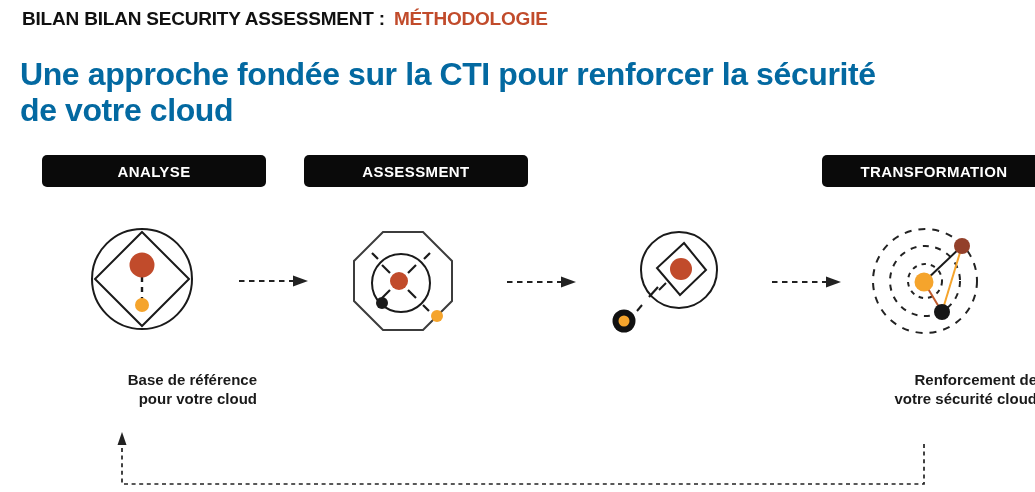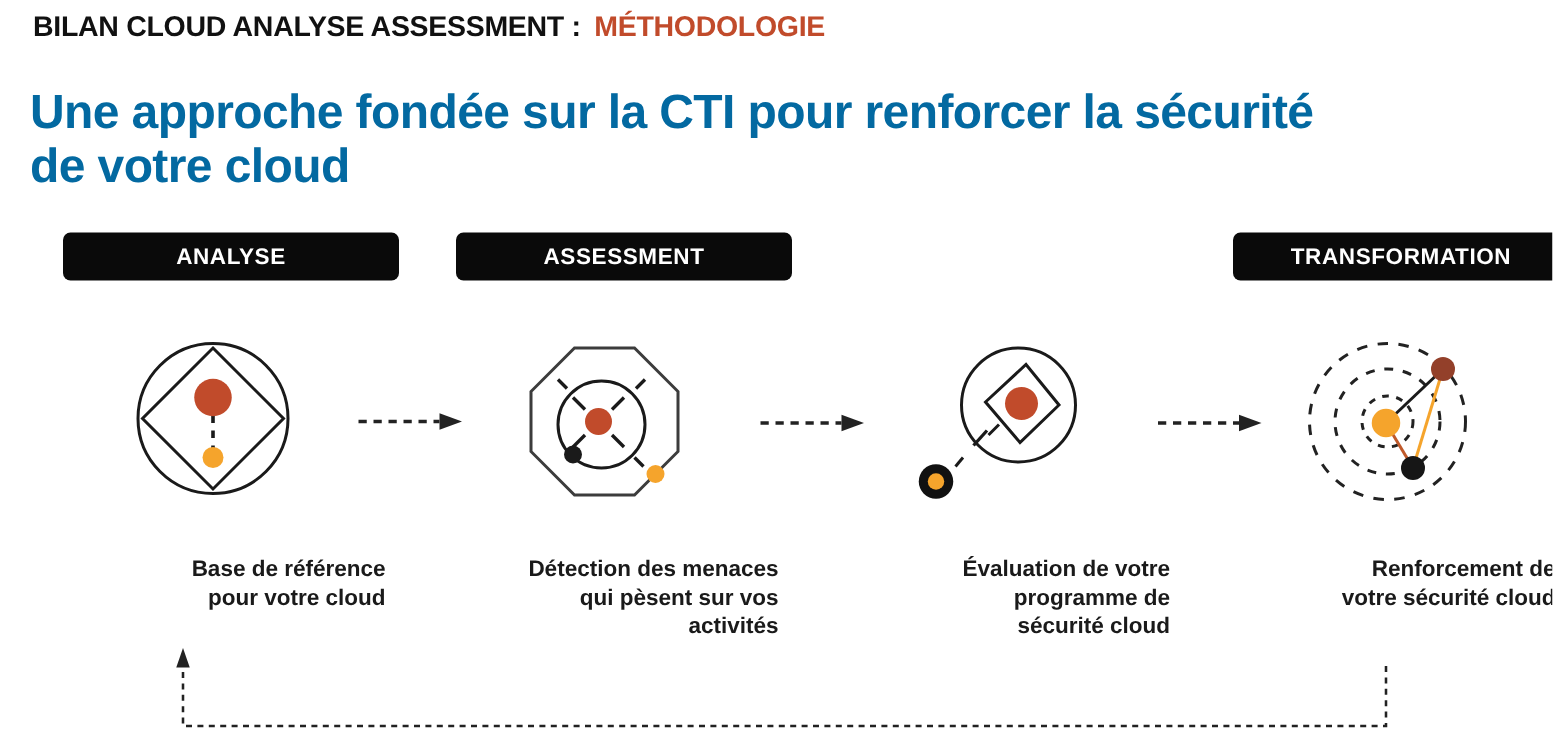--- a/index.html
+++ b/index.html
@@ -47,21 +47,21 @@
   }
   .flow-arrow{position:absolute;}
   .feedback{position:absolute;left:100px;top:432px;}
 </style>
 </head>
 <body>
 
 <div class="page">
 
   <div class="eyebrow">
-    <span>BILAN CLOUD ANALYSE ASSESSMENT :</span><span class="highlight">MÉTHODOLOGIE</span>
+    <span>BILAN BILAN SECURITY ASSESSMENT :</span><span class="highlight">MÉTHODOLOGIE</span>
   </div>
 
   <h1 class="title">Une approche fondée sur la CTI pour renforcer la sécurité
 de votre cloud</h1>
 
   <div class="pill" style="left:42px">ANALYSE</div>
   <div class="pill" style="left:304px">ASSESSMENT</div>
   <div class="pill" style="left:822px">TRANSFORMATION</div>
 
   <svg class="icon" style="left:90px;top:227px" width="104" height="104" viewBox="0 0 104 104">
@@ -118,26 +118,20 @@
     <line x1="1" y1="7" x2="55" y2="7" stroke="#222" stroke-width="2.2" stroke-dasharray="5.5 4.5"></line>
     <polygon points="55,1.5 70,7 55,12.5" fill="#222"></polygon>
   </svg>
   <svg class="flow-arrow" style="left:771px;top:275px" width="72" height="14" viewBox="0 0 72 14">
     <line x1="1" y1="7" x2="55" y2="7" stroke="#222" stroke-width="2.2" stroke-dasharray="5.5 4.5"></line>
     <polygon points="55,1.5 70,7 55,12.5" fill="#222"></polygon>
   </svg>
 
   <div class="caption" style="left:27px">Base de référence
 pour votre cloud</div>
-  <div class="caption" style="left:289px">Détection des menaces
-qui pèsent sur vos
-activités</div>
-  <div class="caption" style="left:550px">Évaluation de votre
-programme de
-sécurité cloud</div>
   <div class="caption" style="left:807px">Renforcement de
 votre sécurité cloud</div>
 
   <svg class="feedback" width="850" height="58" viewBox="0 0 850 58">
     <path d="M 824,12 L 824,52 L 22,52 L 22,11" fill="none" stroke="#222" stroke-width="1.7" stroke-dasharray="4 3.6"></path>
     <polygon points="22,0 17.5,13 26.5,13" fill="#222"></polygon>
   </svg>
 
 </div>
 

